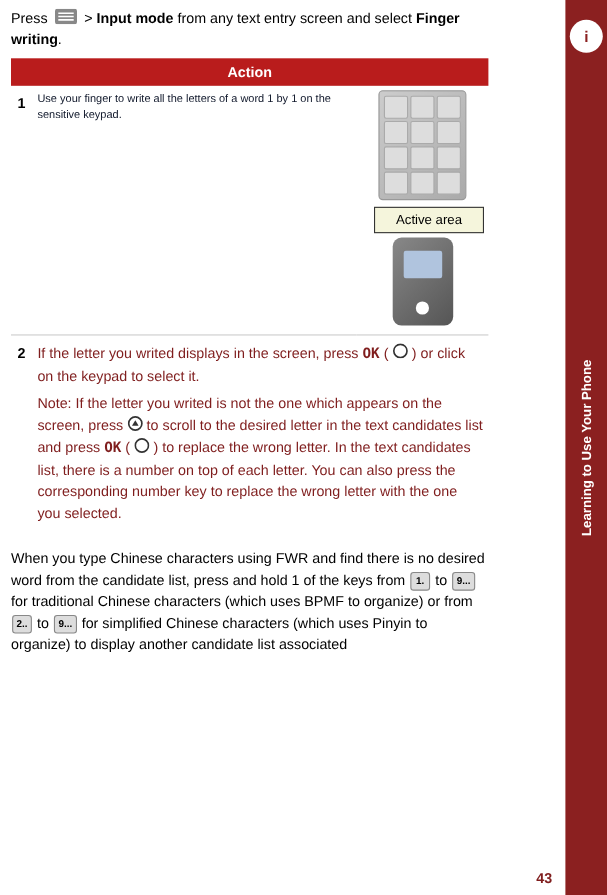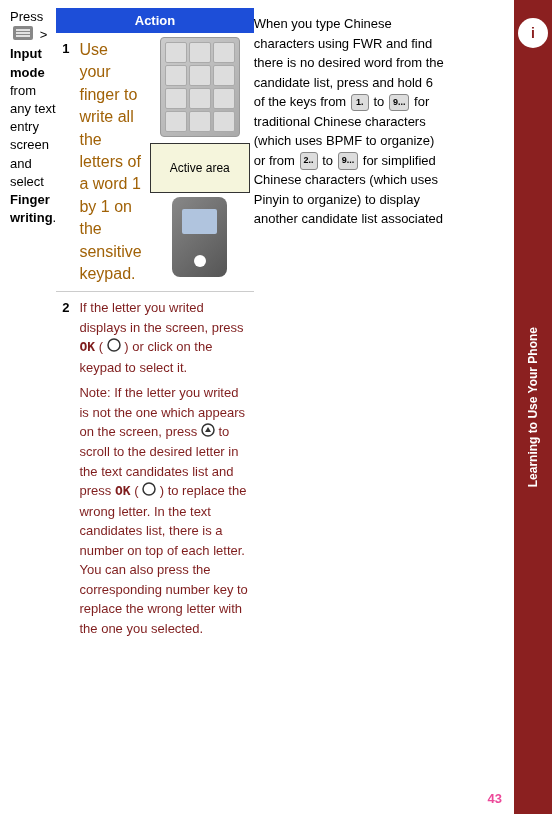--- a/index.html
+++ b/index.html
@@ -50,40 +50,40 @@
       font-size: 14px;
       font-weight: bold;
       color: #8B2020;
     }
 
     
     .main-content {
       width: 454px;
       padding: 8px 10px;
       display: flex;
-      flex-direction: row;
+      flex-direction: column;
     }
 
     
     .top-instruction {
       font-size: 13px;
       line-height: 1.4;
       margin-bottom: 8px;
       color: #000;
     }
 
     
     .action-table {
       width: 100%;
       border-collapse: collapse;
       margin-bottom: 10px;
     }
 
     .table-header {
-      background: #1d4ed8;
+      background: #b91c1c;
       color: #fff;
       font-weight: bold;
       font-size: 13px;
       padding: 5px 8px;
       text-align: center;
     }
 
     .table-row-1 {
       border-bottom: 1px solid #ccc;
     }
@@ -93,23 +93,23 @@
       font-weight: bold;
       padding: 8px 6px;
       vertical-align: top;
       width: 20px;
       color: #000;
     }
 
     .row-content {
       padding: 6px 4px;
       vertical-align: top;
-      font-size: 16px;
+      font-size: 10px;
       line-height: 1.4;
-      color: #a16207;
+      color: #0f172a;
     }
 
     .row-image {
       padding: 4px;
       vertical-align: top;
       text-align: center;
       width: 120px;
     }
 
     
@@ -140,21 +140,21 @@
     .keypad-key {
       background: #ddd;
       border: 1px solid #aaa;
       border-radius: 2px;
     }
 
     
     .active-area-box {
       border: 1px solid #333;
       background: #f5f5dc;
-      padding: 17px 8px;
+      padding: 4px 8px;
       margin-top: 6px;
       margin-left: auto;
       width: 100px;
       text-align: center;
       font-size: 12px;
       color: #000;
     }
 
     
     .phone-img {
@@ -228,21 +228,21 @@
       text-align: center;
     }
 
     
     .page-number {
       position: absolute;
       bottom: 8px;
       right: 50px;
       font-size: 13px;
       font-weight: bold;
-      color: #ec4899;
+      color: #7f1d1d;
     }
 
     .image-cell {
       display: flex;
       flex-direction: column;
       align-items: center;
     }
   </style>
 </head>
 <body>
@@ -343,21 +343,21 @@
                 </svg>
             </span>
             ) to replace the wrong letter. In the text candidates list, there is a number on top of each letter. You can also press the corresponding number key to replace the wrong letter with the one you selected.
           </p>
         </td>
       </tr>
     </tbody>
   </table>
 
   <div class="bottom-paragraph">
-    <span>When you type Chinese characters using FWR and find there is no desired word from the candidate list, press and hold 6 of the keys from</span>
+    <span>When you type Chinese characters using FWR and find there is no desired word from the candidate list, press and hold 1 of the keys from</span>
     <span class="key-icon">1.</span>
     <span>to</span>
     <span class="key-icon">9...</span>
     <span>for traditional Chinese characters (which uses BPMF to organize) or from</span>
     <span class="key-icon">2..</span>
     <span>to</span>
     <span class="key-icon">9...</span>
     <span>for simplified Chinese characters (which uses Pinyin to organize) to display another candidate list associated</span>
   </div>
 

